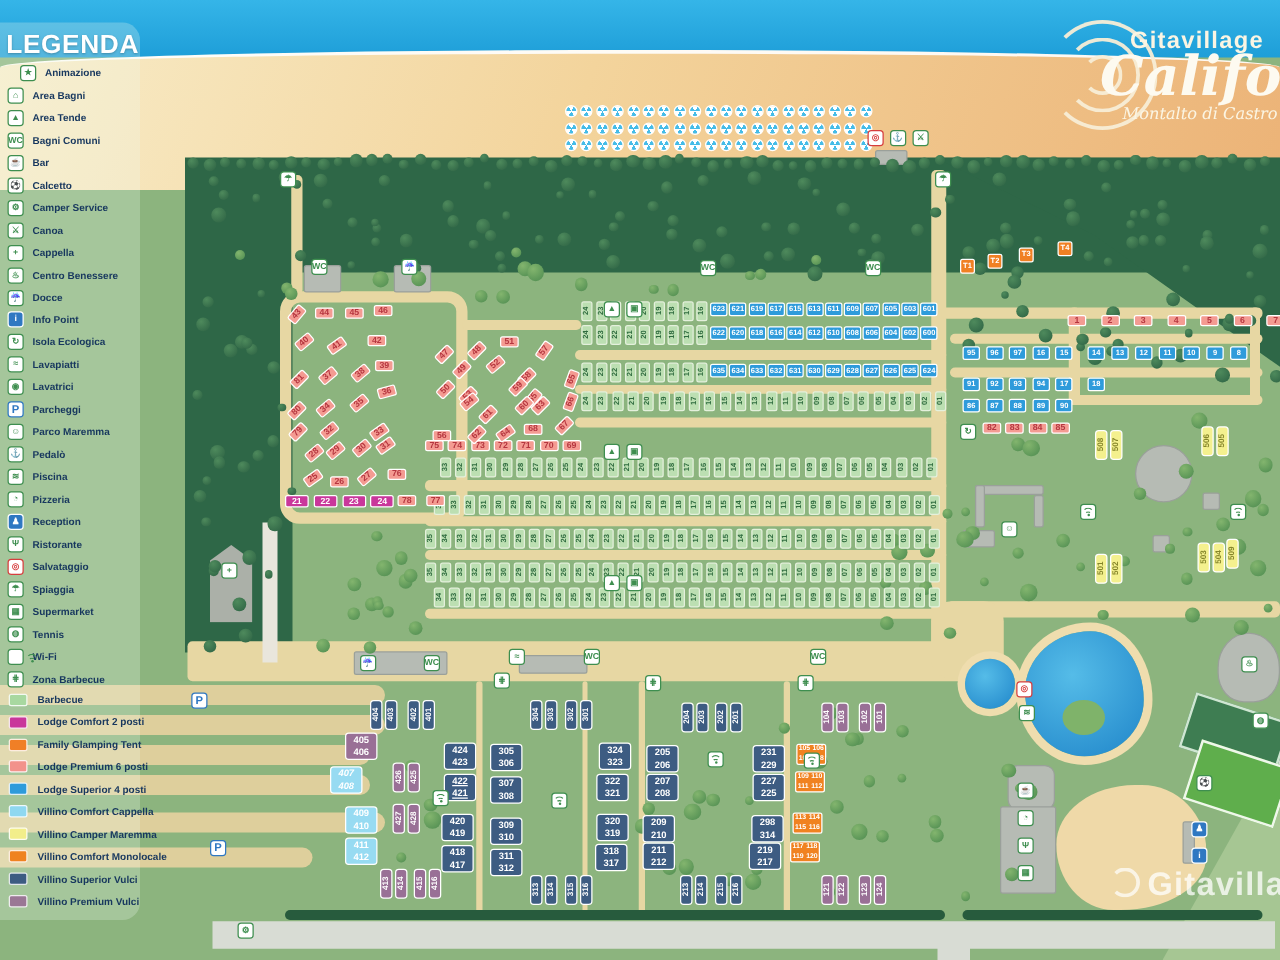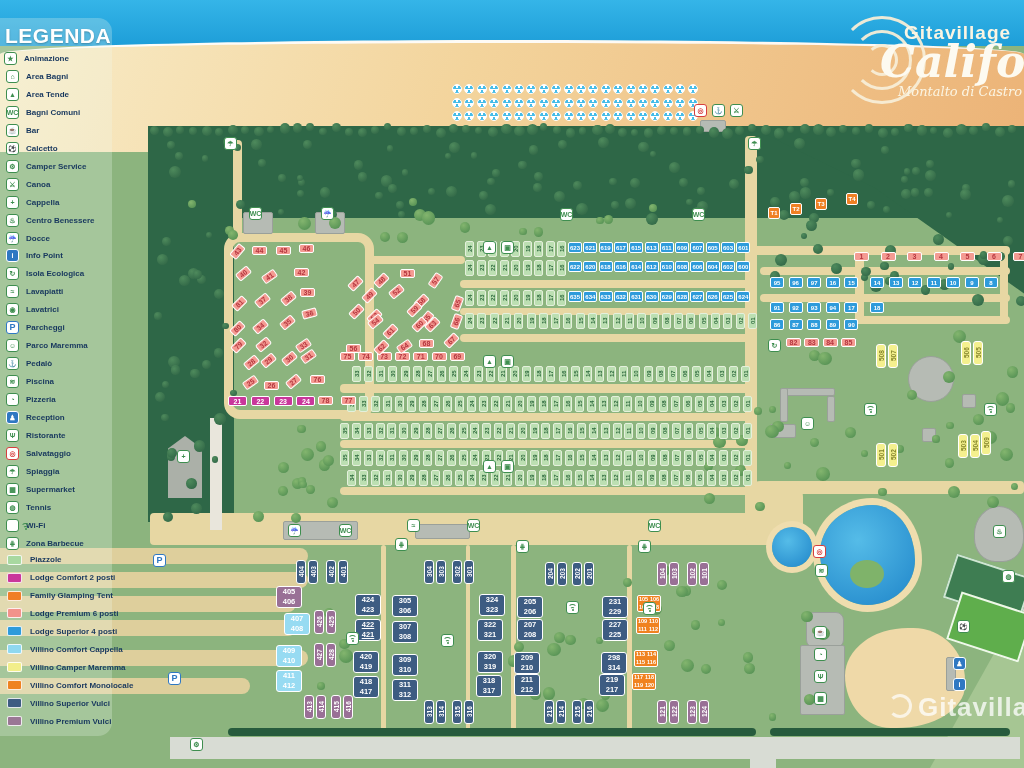--- a/index.html
+++ b/index.html
@@ -1028,21 +1028,21 @@
         <span>414</span>
       </div>
       <div class="vv pvg" style="position: absolute; left: 331px; top: 695px;">
         <span>415</span>
         <span>416</span>
       </div>
       <div class="vh pv" style="position: absolute; left: 276px; top: 586px;">
         <div>405</div>
         <div>406</div>
       </div>
-      <div class="vh cb" style="position: absolute; left: 284px; top: 613px;">
+      <div class="vh cb" style="position: absolute; left: 264px; top: 613px; font-style: italic;">
         <div>407</div>
         <div>408</div>
       </div>
       <div class="vh cb" style="position: absolute; left: 276px; top: 645px;">
         <div>409</div>
         <div>410</div>
       </div>
       <div class="vh cb" style="position: absolute; left: 276px; top: 670px;">
         <div>411</div>
         <div>412</div>
@@ -1160,21 +1160,21 @@
       <div class="chip" style="position: absolute; left: 814px; top: 670px;">Ψ</div>
       <div class="chip" style="position: absolute; left: 814px; top: 692px;">▦</div>
       <div class="chip blue" style="position: absolute; left: 953px; top: 657px;">♟</div>
       <div class="chip blue" style="position: absolute; left: 953px; top: 678px;">i</div>
       <div class="chip" style="position: absolute; left: 190px; top: 738px;">⚙</div>
     </div>
 
   <div class="abs legend-panel"></div>
   <div class="abs legend-title">LEGENDA</div>
   <div id="legend-rows">
-      <div class="lrow" style="position: absolute; left: 4px; top: 52px;">
+      <div class="lrow" style="position: absolute; left: 16px; top: 52px;">
         <div class="chip lchip">★</div>
         <span class="lbl">Animazione</span>
       </div>
       <div class="lrow" style="position: absolute; left: 6px; top: 69.95px;">
         <div class="chip lchip">⌂</div>
         <span class="lbl">Area Bagni</span>
       </div>
       <div class="lrow" style="position: absolute; left: 6px; top: 87.9px;">
         <div class="chip lchip">▲</div>
         <span class="lbl">Area Tende</span>
@@ -1278,21 +1278,21 @@
           <span class="dot"></span>
         </div>
         <span class="lbl">Wi-Fi</span>
       </div>
       <div class="lrow" style="position: absolute; left: 6px; top: 536.65px;">
         <div class="chip lchip">⋕</div>
         <span class="lbl">Zona Barbecue</span>
       </div>
       <div class="lrow" style="position: absolute; left: 6px; top: 554.6px;">
         <div class="sw" style="background: rgb(168, 216, 160);"></div>
-        <span class="lbl">Piazzole</span>
+        <span class="lbl">Barbecue</span>
       </div>
       <div class="lrow" style="position: absolute; left: 6px; top: 572.55px;">
         <div class="sw" style="background: rgb(201, 55, 155);"></div>
         <span class="lbl">Lodge Comfort 2 posti</span>
       </div>
       <div class="lrow" style="position: absolute; left: 6px; top: 590.5px;">
         <div class="sw" style="background: rgb(240, 127, 38);"></div>
         <span class="lbl">Family Glamping Tent</span>
       </div>
       <div class="lrow" style="position: absolute; left: 6px; top: 608.45px;">

